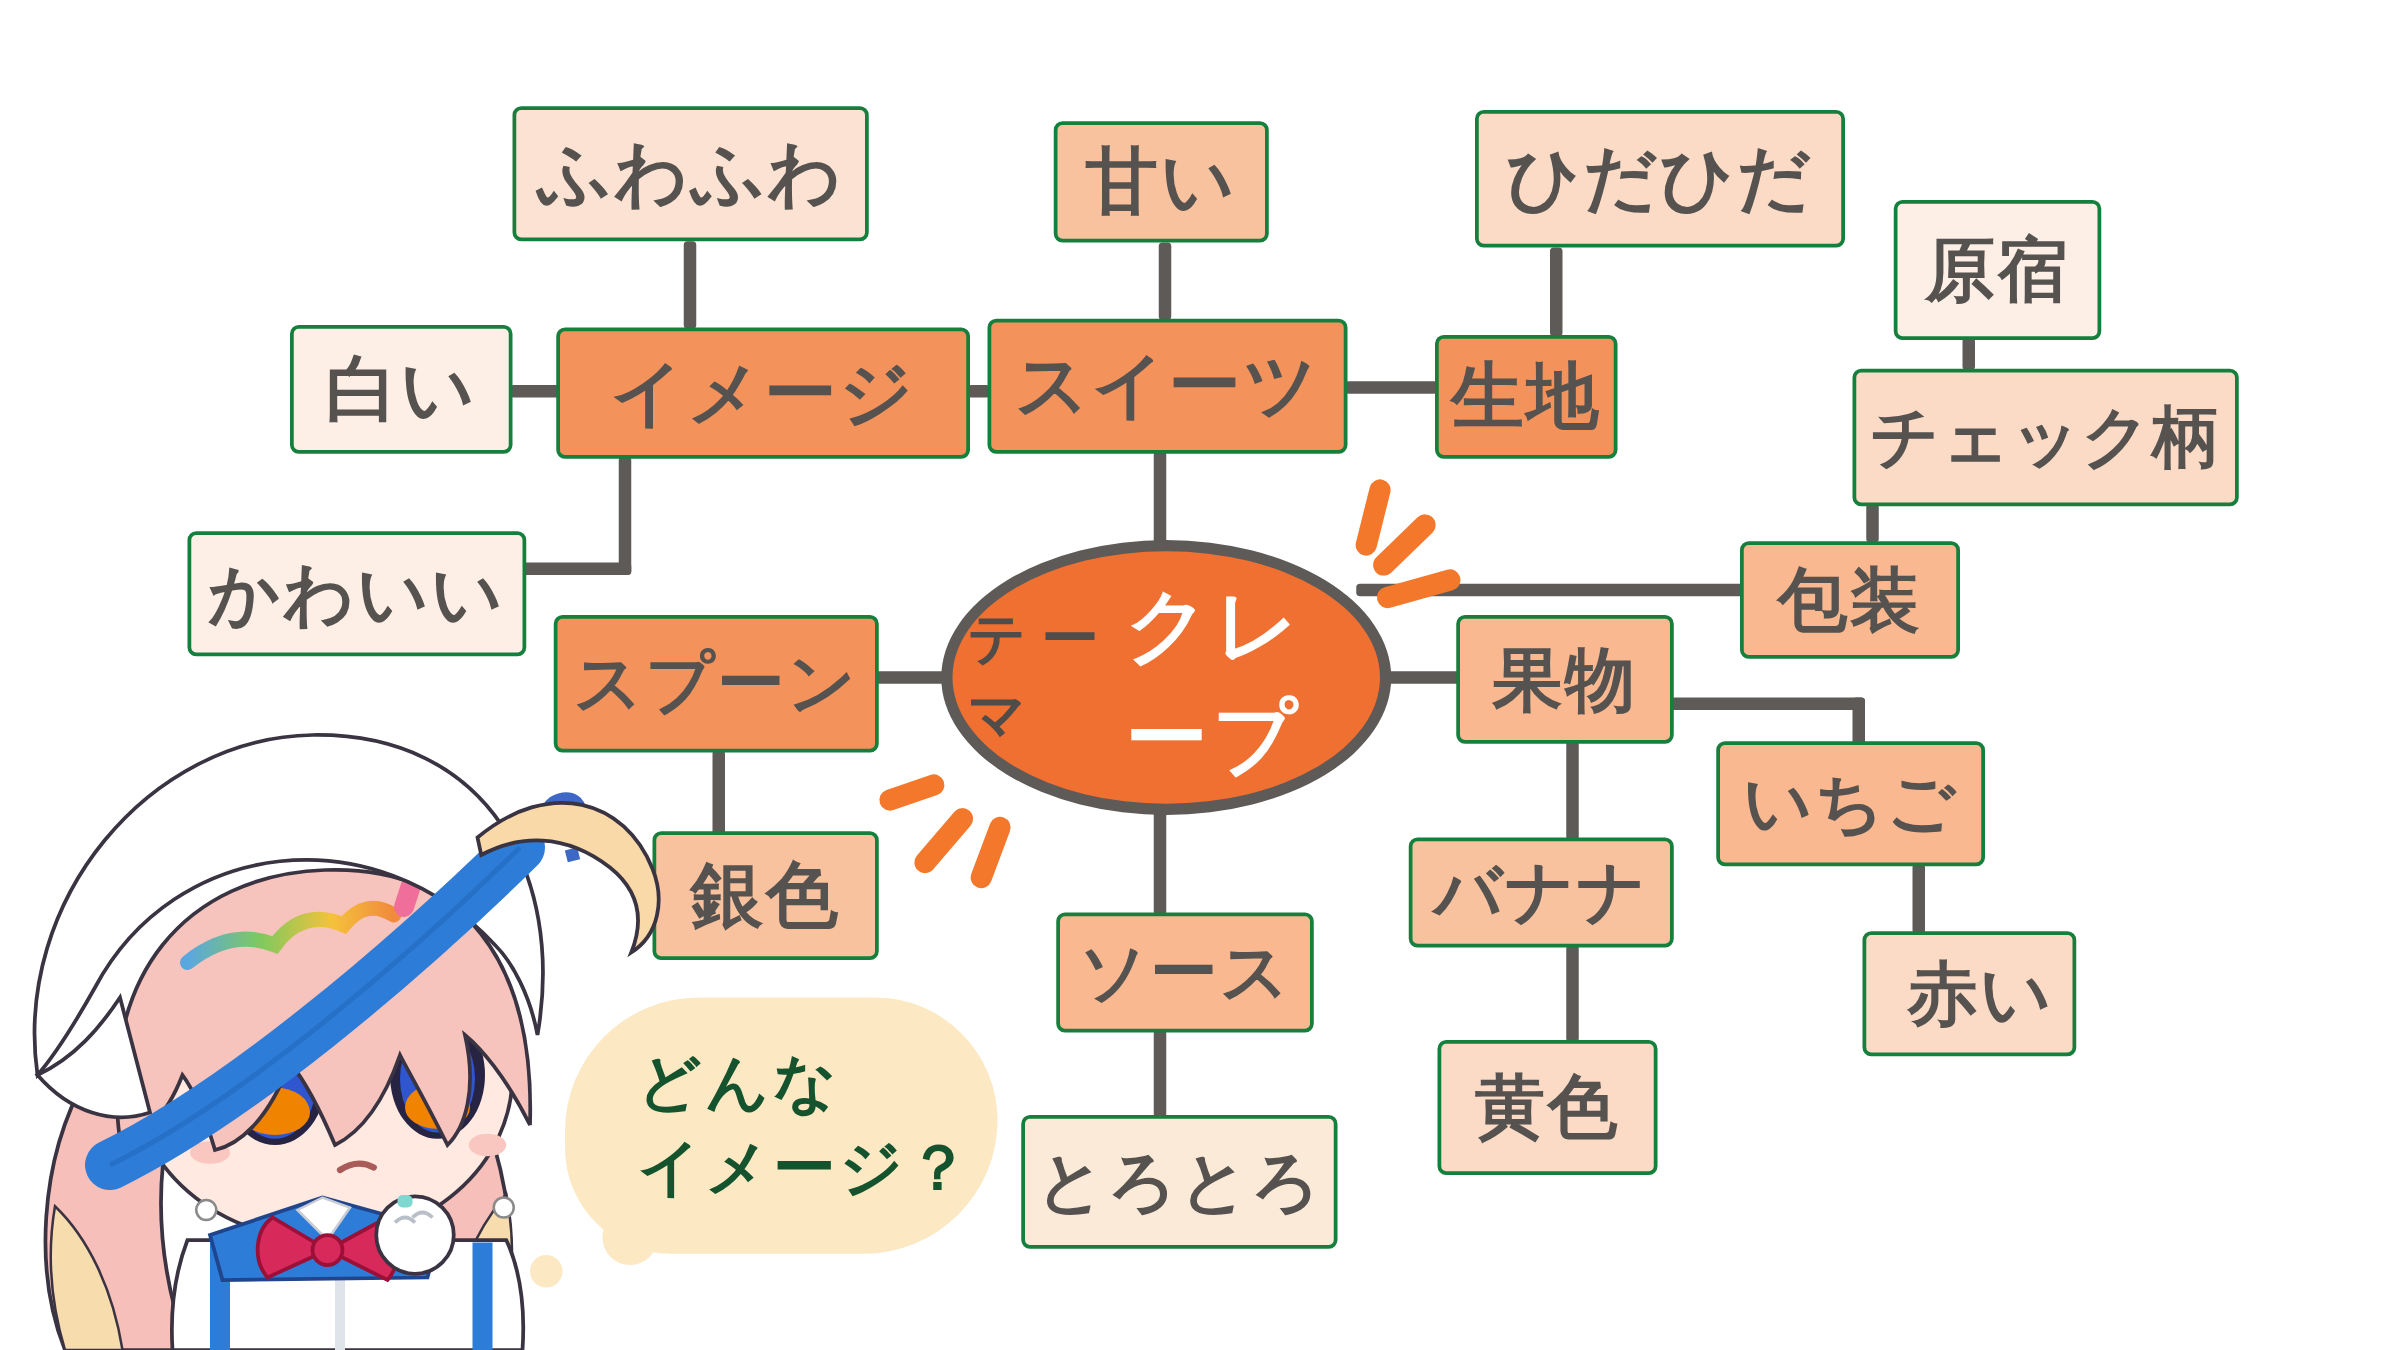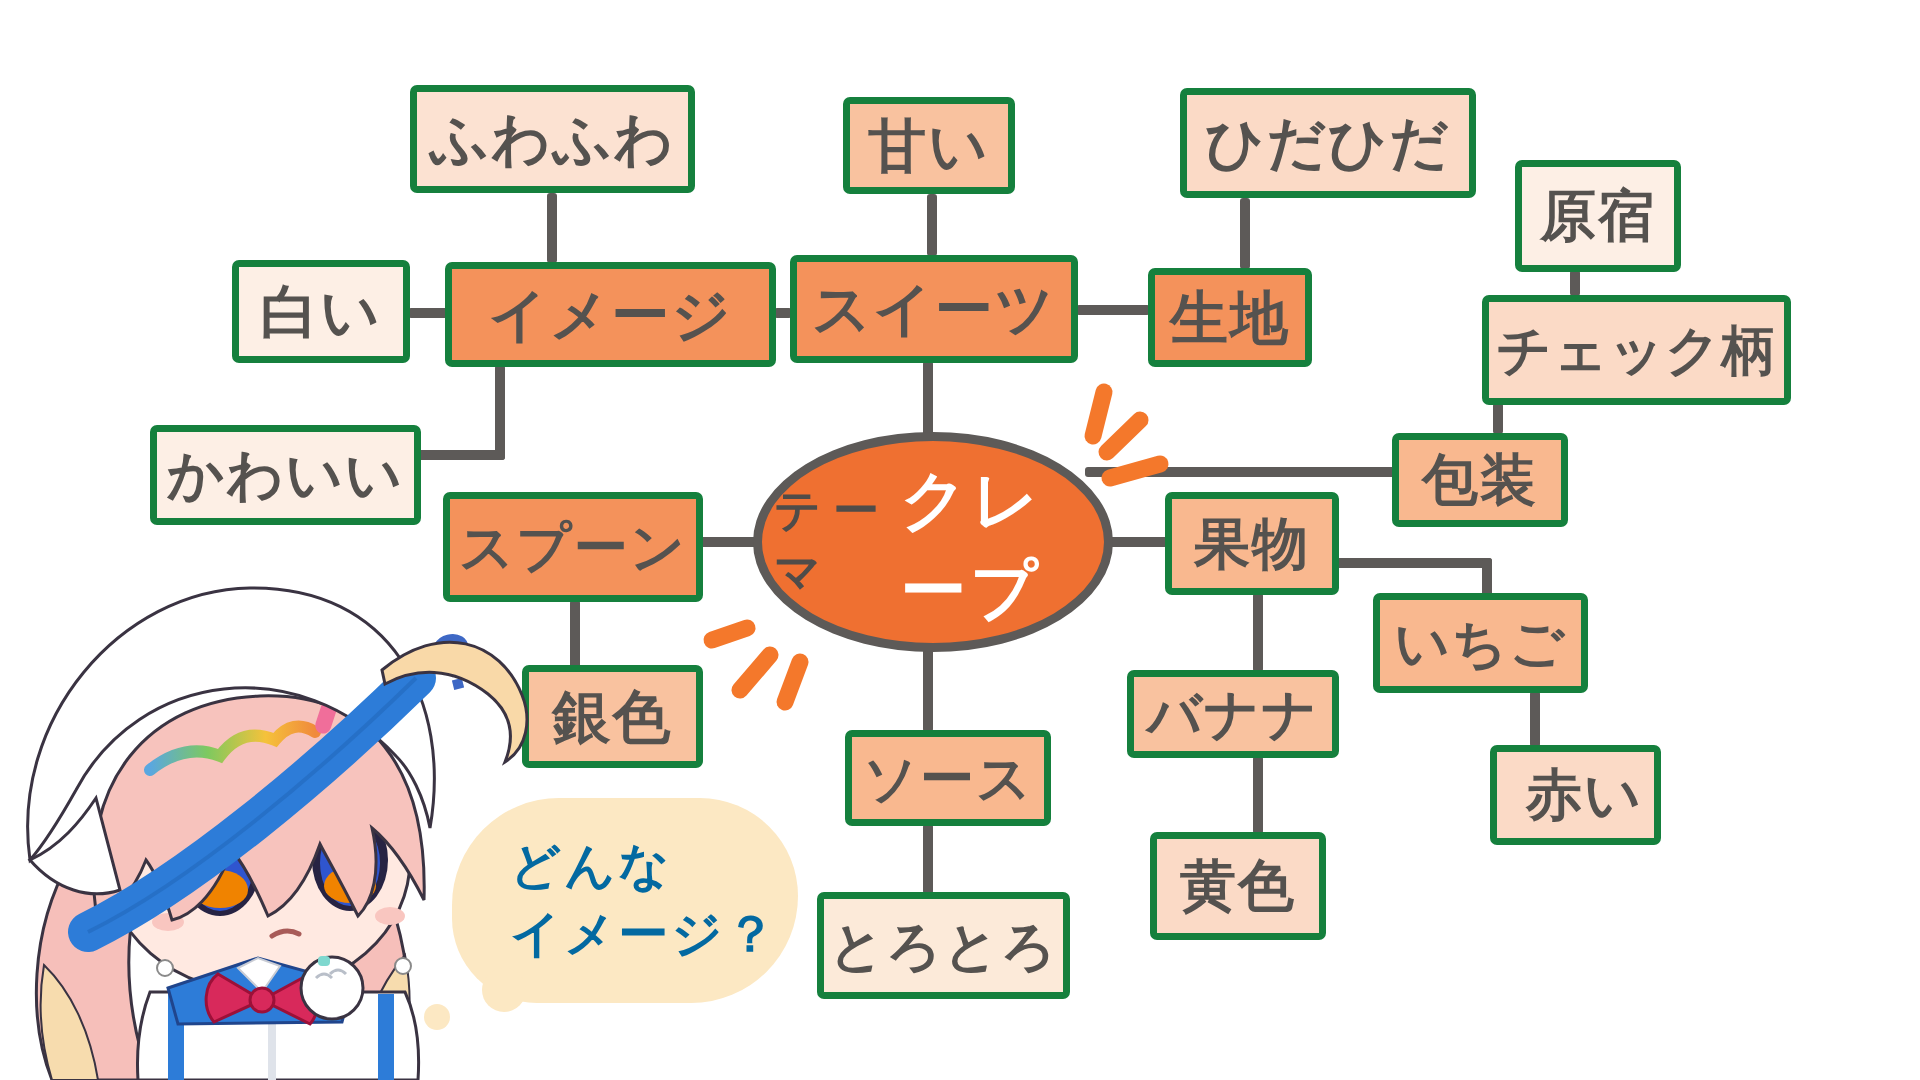--- a/index.html
+++ b/index.html
@@ -2,41 +2,41 @@
 <html><head>
 <meta charset="utf-8">
 <style>
   html,body{margin:0;padding:0;background:#ffffff;}
   #canvas{
     position:relative;width:1920px;height:1080px;overflow:hidden;background:#ffffff;
     font-family:"Liberation Sans","DejaVu Sans",sans-serif;
   }
   .link{position:absolute;background:#5d5a58;border-radius:3px;}
   .node{
-    position:absolute;box-sizing:border-box;border:7px solid #15803d;border-radius:7px;
+    position:absolute;box-sizing:border-box;border:3px solid #15803d;border-radius:7px;
     display:flex;align-items:center;justify-content:center;
     color:#55524f;font-weight:700;letter-spacing:2px;line-height:1;
   }
   .tier-med    {background:#f4925b;}
   .tier-mlight {background:#f9b88f;}
   .tier-mlight2{background:#f9c29f;}
   .tier-light  {background:#fbdac6;}
   .tier-light2 {background:#fce2d2;}
   .tier-xlight {background:#fdefe5;}
   .tier-xlight2{background:#fcead9;}
   .fs58{font-size:58px;} .fs56{font-size:56px;} .fs54{font-size:54px;}
   
   #n-fuwafuwa {left:410px; top:85px;  width:285px;height:108px;}
   #n-amai     {left:843px; top:97px;  width:172px;height:97px;}
   #n-hidahida {left:1180px;top:88px;  width:296px;height:110px;}
   #n-harajuku {left:1515px;top:160px; width:166px;height:112px;}
   #n-shiroi   {left:232px; top:260px; width:178px;height:103px;}
   #n-namacream{left:445px; top:262px; width:331px;height:105px;}
   #n-sweets   {left:790px; top:255px; width:288px;height:108px;}
-  #n-kiji     {left:1148px;top:268px; width:164px;height:99px;}
+  #n-kiji     {left:1148px;top:268px; width:146px;height:99px;}
   #n-checkgara{left:1482px;top:295px; width:309px;height:110px;letter-spacing:1px;}
   #n-kawaii   {left:150px; top:425px; width:271px;height:100px;}
   #n-housou   {left:1392px;top:433px; width:176px;height:94px;}
   #n-spoon    {left:443px; top:492px; width:260px;height:110px;}
   #n-kudamono {left:1165px;top:492px; width:174px;height:103px;}
   #n-ichigo   {left:1373px;top:593px; width:215px;height:100px;}
   #n-giniro   {left:522px; top:665px; width:181px;height:103px;}
   #n-banana   {left:1127px;top:670px; width:212px;height:88px;}
   #n-akai     {left:1490px;top:745px; width:171px;height:100px;padding-left:18px;}
   #n-sauce    {left:845px; top:730px; width:206px;height:96px;}
@@ -54,21 +54,21 @@
   #qmark{
     position:absolute;left:416px;top:612px;font-size:76px;font-weight:700;color:#3e68c5;
     transform:rotate(-14deg);
   }
   
   #bubble{
     position:absolute;left:452px;top:798px;width:346px;height:205px;background:#fce8c3;
     border-radius:120px 110px 120px 95px;z-index:6;
     display:flex;flex-direction:column;justify-content:center;padding-left:58px;box-sizing:border-box;
   }
-  .bubble-line{color:#0369a1;font-weight:700;font-size:50px;line-height:1.35;letter-spacing:3px;}
+  .bubble-line{color:#14532d;font-weight:700;font-size:50px;line-height:1.35;letter-spacing:3px;}
   .bubble-dot{position:absolute;background:#fce8c3;border-radius:50%;z-index:6;}
   #bubble-dot1{left:482px;top:968px;width:44px;height:44px;}
   #bubble-dot2{left:424px;top:1004px;width:26px;height:26px;}
   #character{position:absolute;left:0;top:560px;z-index:5;}
   svg.spark{position:absolute;overflow:visible;}
 </style>
 </head>
 <body>
 
 <div id="canvas">

